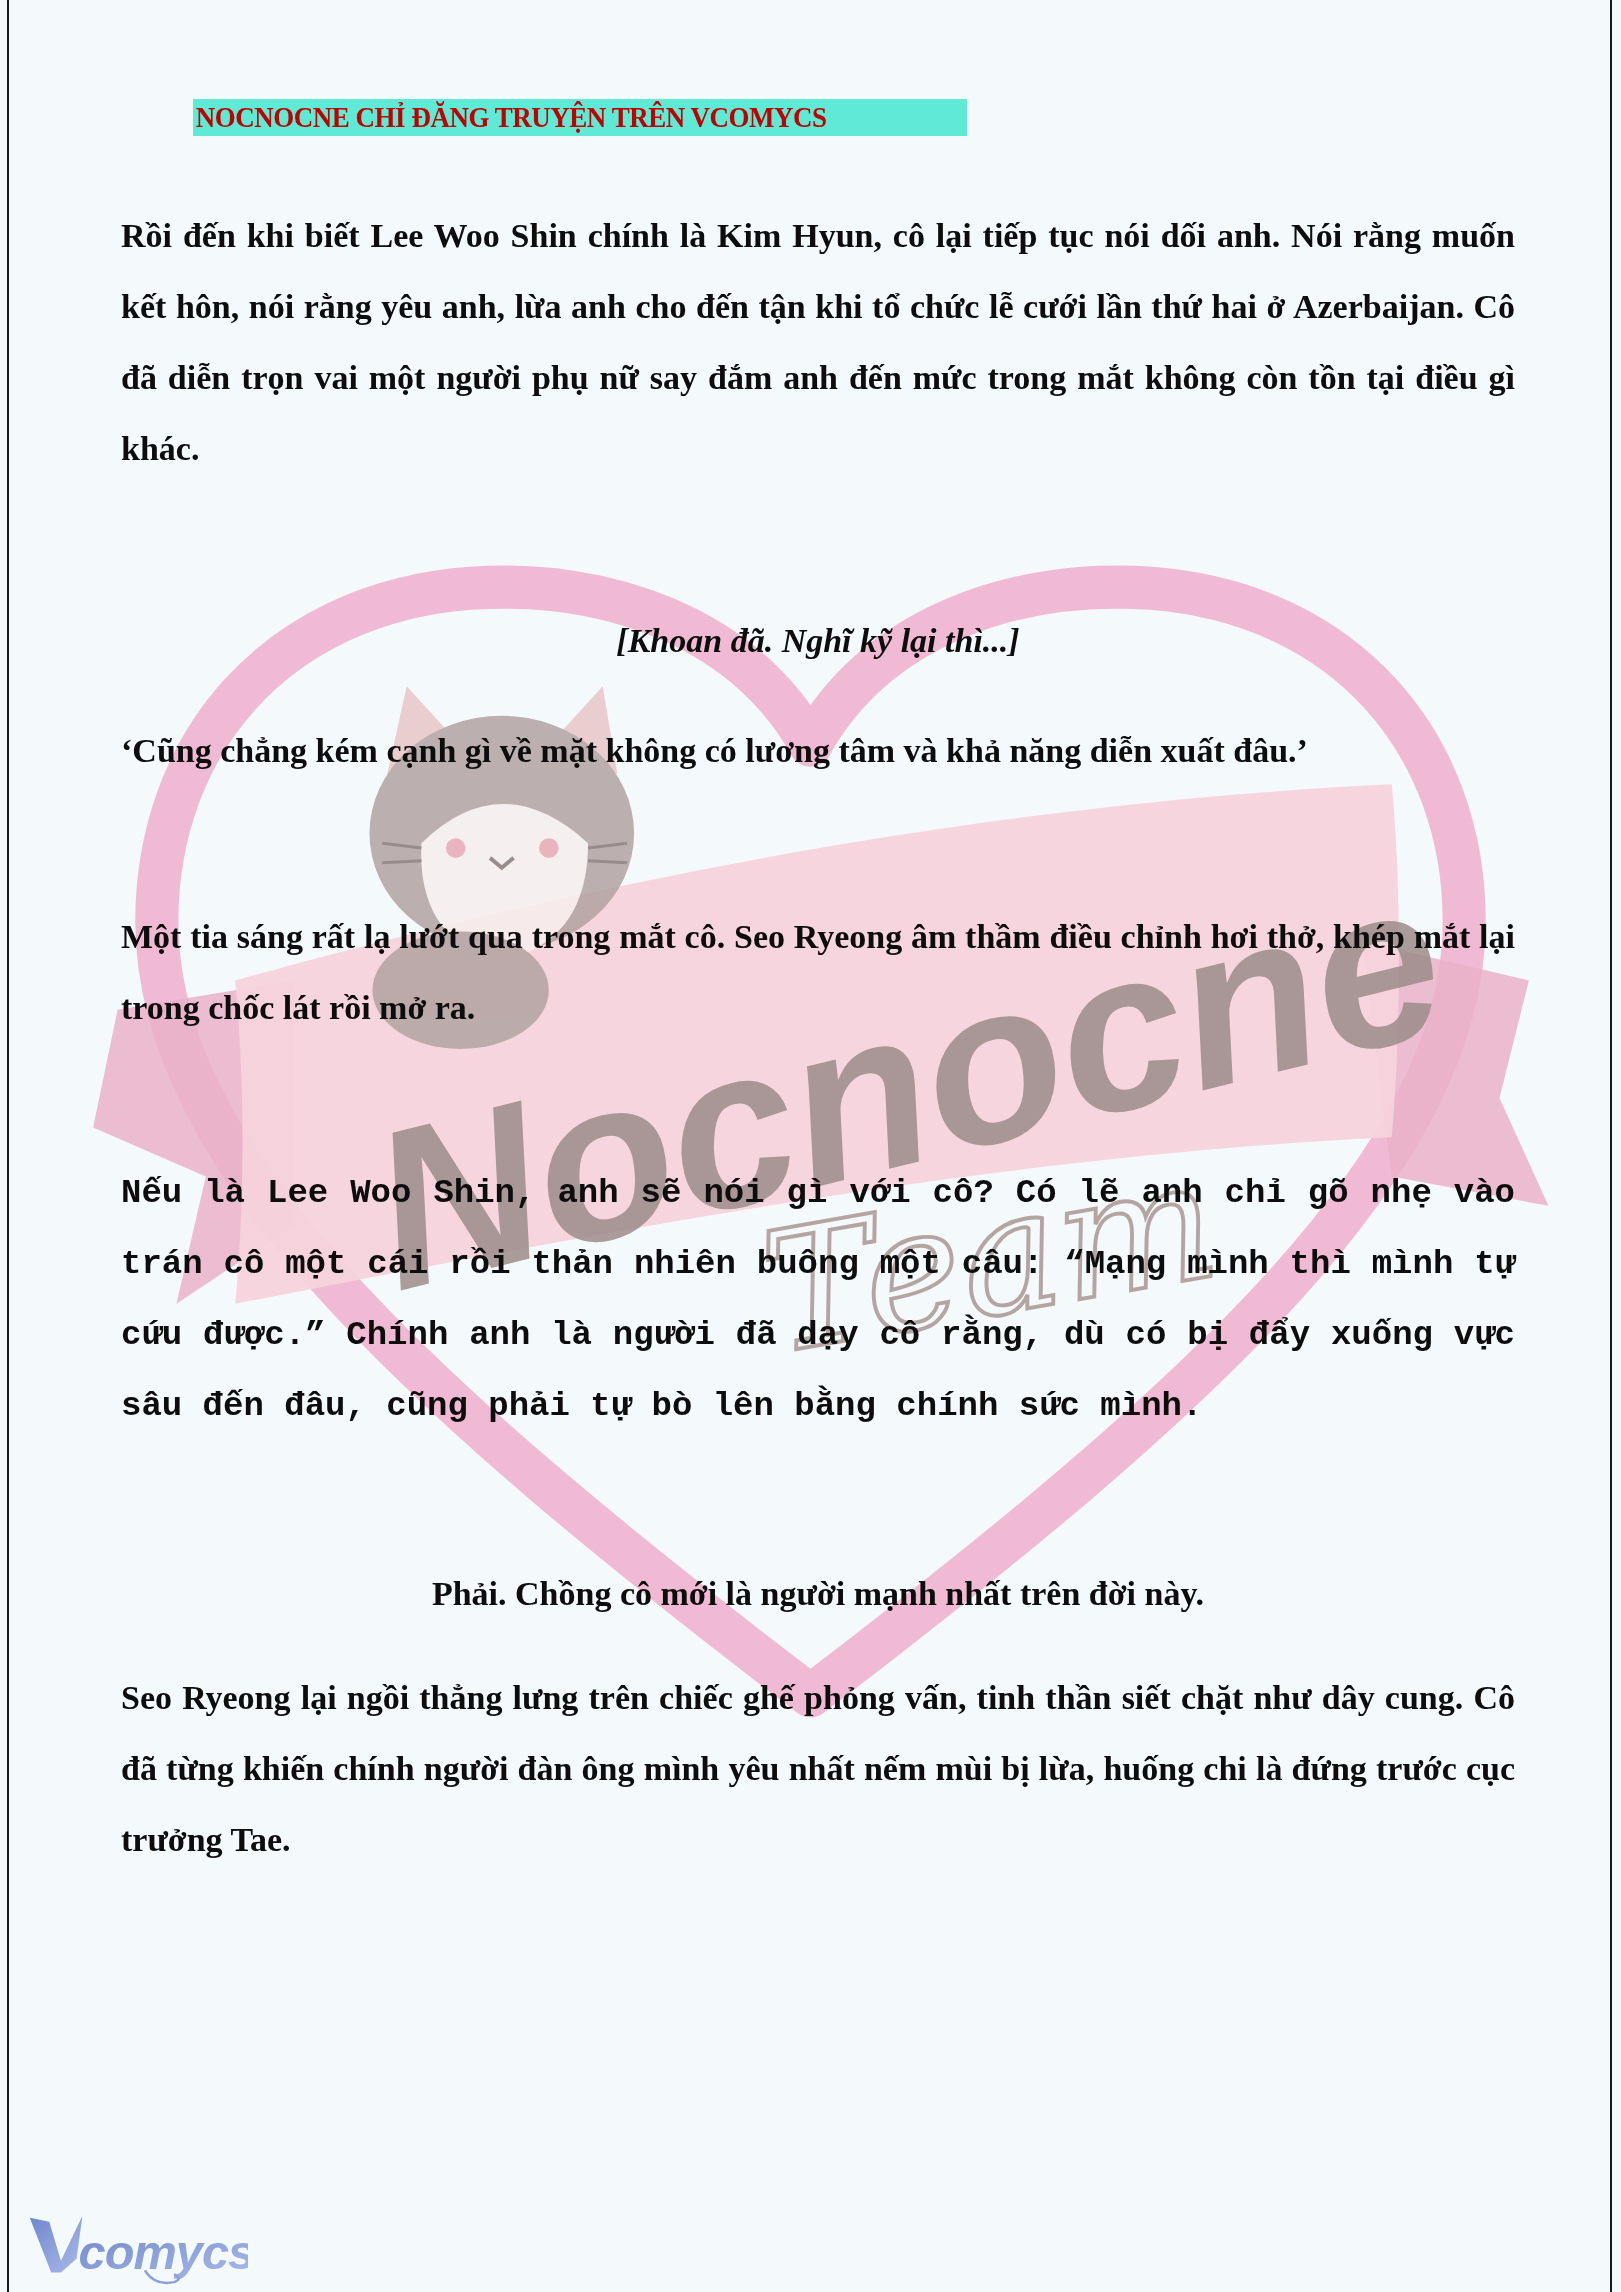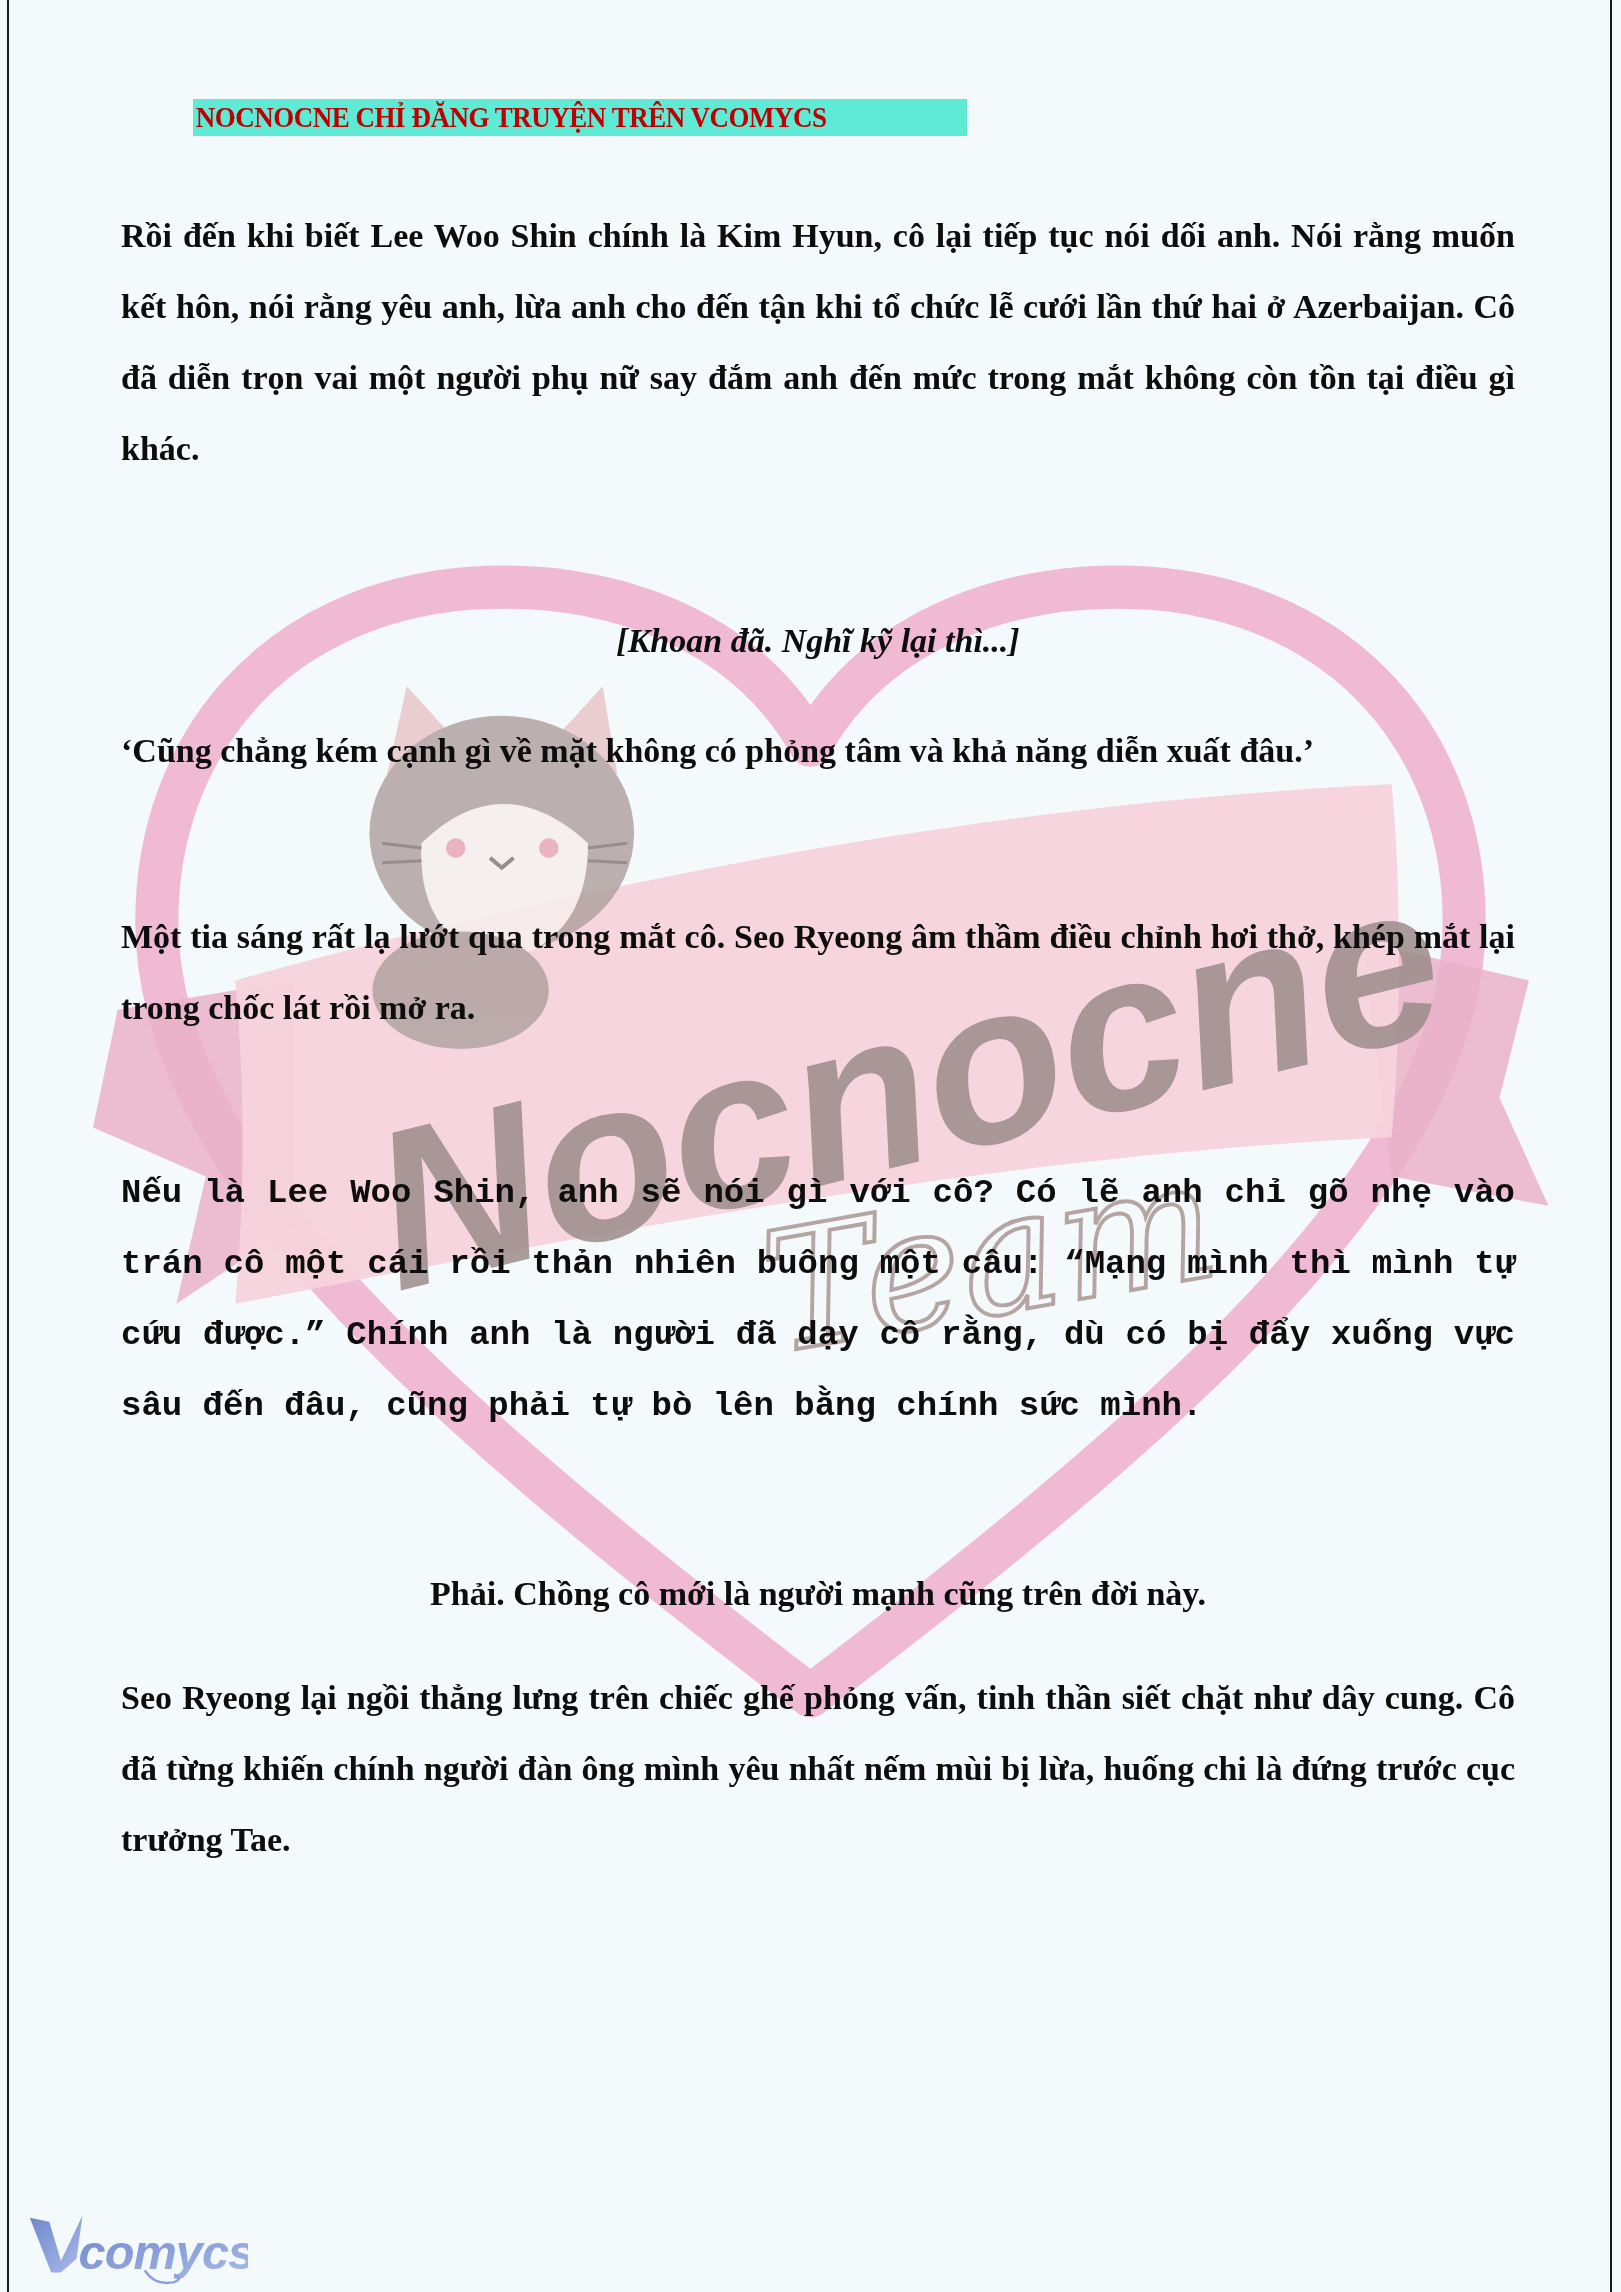--- a/index.html
+++ b/index.html
@@ -67,24 +67,24 @@
   <text x="360" y="1210" font-family="Liberation Sans, sans-serif" font-weight="bold" font-style="italic" font-size="230" fill="#9c8c8a" opacity="0.85" transform="rotate(-14 820 1080)">Nocnocne</text>
   <text x="780" y="1360" font-family="DejaVu Serif, serif" font-style="italic" font-size="170" fill="none" stroke="#a6918c" stroke-width="4" opacity="0.8" transform="rotate(-10 900 1300)">Team</text>
 </svg>
 
 <div class="header">
   <span>NOCNOCNE CHỈ ĐĂNG TRUYỆN TRÊN VCOMYCS</span>
 </div>
 
 <p class="para" style="top:200px;">Rồi đến khi biết Lee Woo Shin chính là Kim Hyun, cô lại tiếp tục nói dối anh. Nói rằng muốn kết hôn, nói rằng yêu anh, lừa anh cho đến tận khi tổ chức lễ cưới lần thứ hai ở Azerbaijan. Cô đã diễn trọn vai một người phụ nữ say đắm anh đến mức trong mắt không còn tồn tại điều gì khác.</p>
 <p class="para italic last-left" style="top:605px;">[Khoan đã. Nghĩ kỹ lại thì...]</p>
-<p class="para" style="top:715px;">‘Cũng chẳng kém cạnh gì về mặt không có phỏng tâm và khả năng diễn xuất đâu.’</p>
+<p class="para" style="top:715px;">‘Cũng chẳng kém cạnh gì về mặt không có lương tâm và khả năng diễn xuất đâu.’</p>
 <p class="para" style="top:901px;">Một tia sáng rất lạ lướt qua trong mắt cô. Seo Ryeong âm thầm điều chỉnh hơi thở, khép mắt lại trong chốc lát rồi mở ra.</p>
 <p class="para" style="top:1158px;font-family:Liberation Mono, monospace;">Nếu là Lee Woo Shin, anh sẽ nói gì với cô? Có lẽ anh chỉ gõ nhẹ vào trán cô một cái rồi thản nhiên buông một câu: “Mạng mình thì mình tự cứu được.” Chính anh là người đã dạy cô rằng, dù có bị đẩy xuống vực sâu đến đâu, cũng phải tự bò lên bằng chính sức mình.</p>
-<p class="para last-left" style="top:1558px;">Phải. Chồng cô mới là người mạnh cũng trên đời này.</p>
+<p class="para last-left" style="top:1558px;">Phải. Chồng cô mới là người mạnh nhất trên đời này.</p>
 <p class="para" style="top:1662px;">Seo Ryeong lại ngồi thẳng lưng trên chiếc ghế phỏng vấn, tinh thần siết chặt như dây cung. Cô đã từng khiến chính người đàn ông mình yêu nhất nếm mùi bị lừa, huống chi là đứng trước cục trưởng Tae.</p>
 
 <svg class="vlogo" viewBox="0 0 225 80" xmlns="http://www.w3.org/2000/svg">
   <defs>
     <linearGradient id="vg" x1="0" y1="0" x2="1" y2="1">
       <stop offset="0" stop-color="#6f86cc"></stop>
       <stop offset="1" stop-color="#a9bbe9"></stop>
     </linearGradient>
   </defs>
   <path d="M2 8 L 22 12 L 34 52 L 56 6 L 50 50 L 34 64 L 24 64 Z" fill="url(#vg)"></path>

